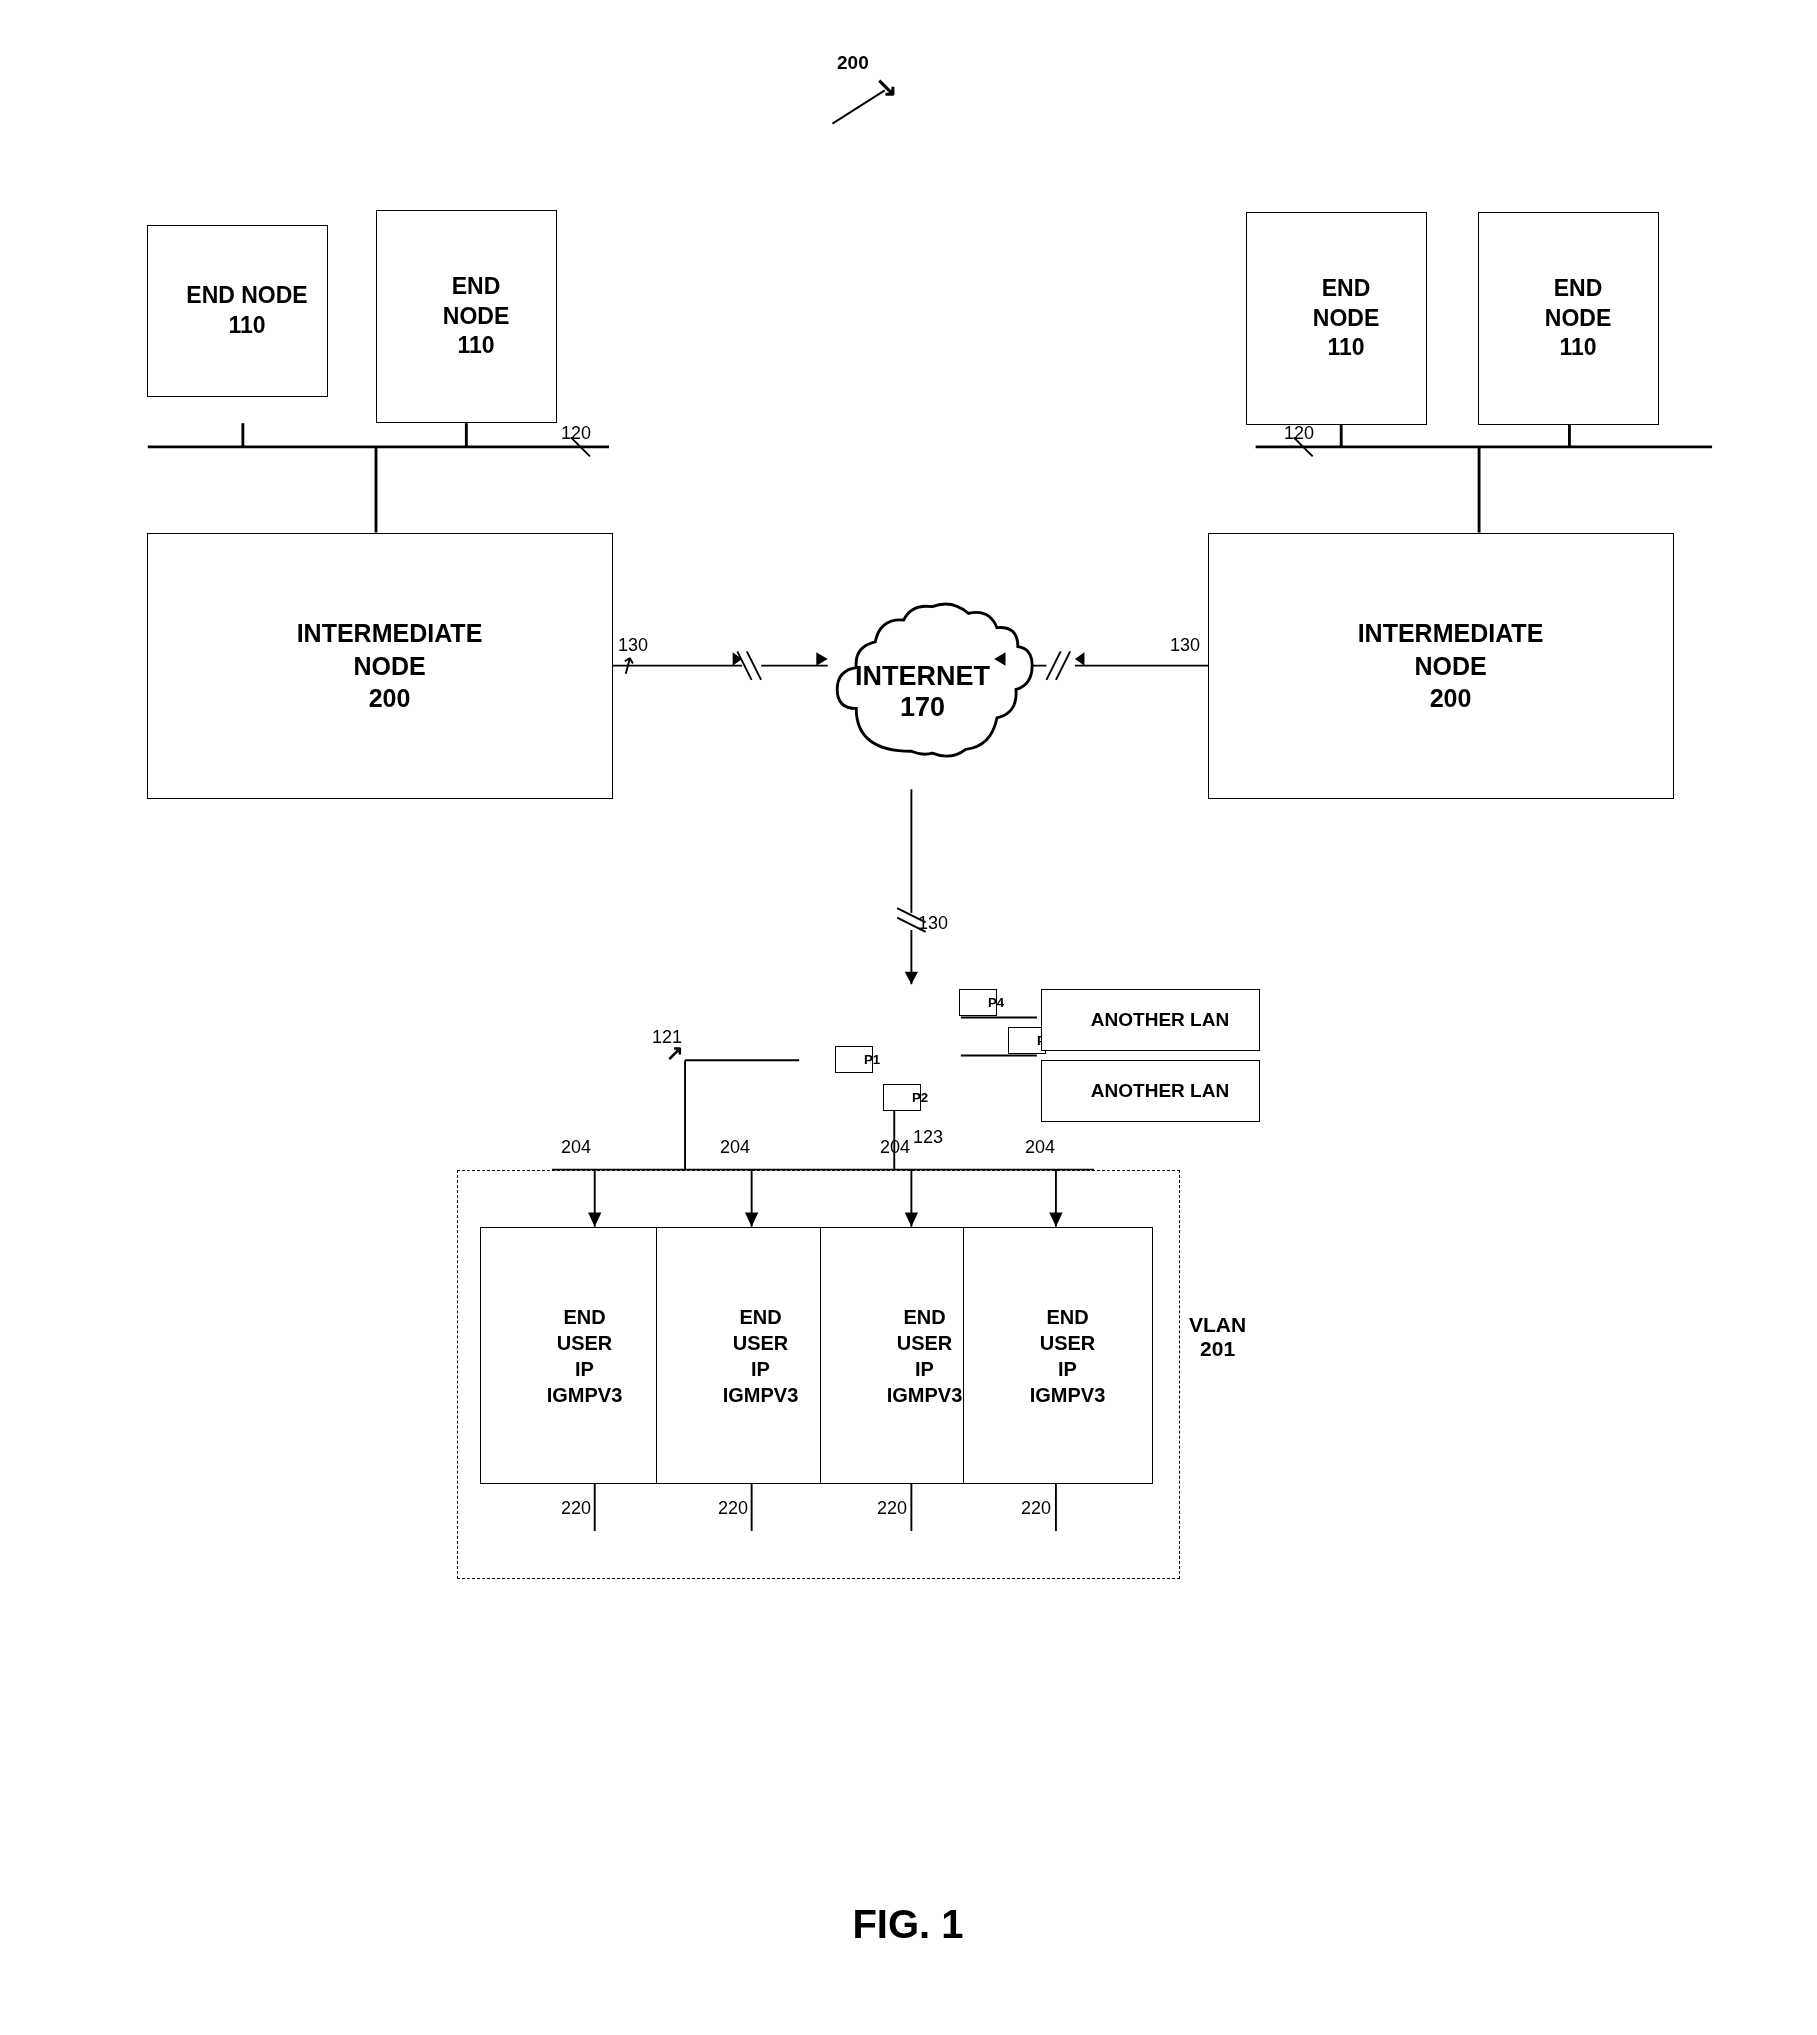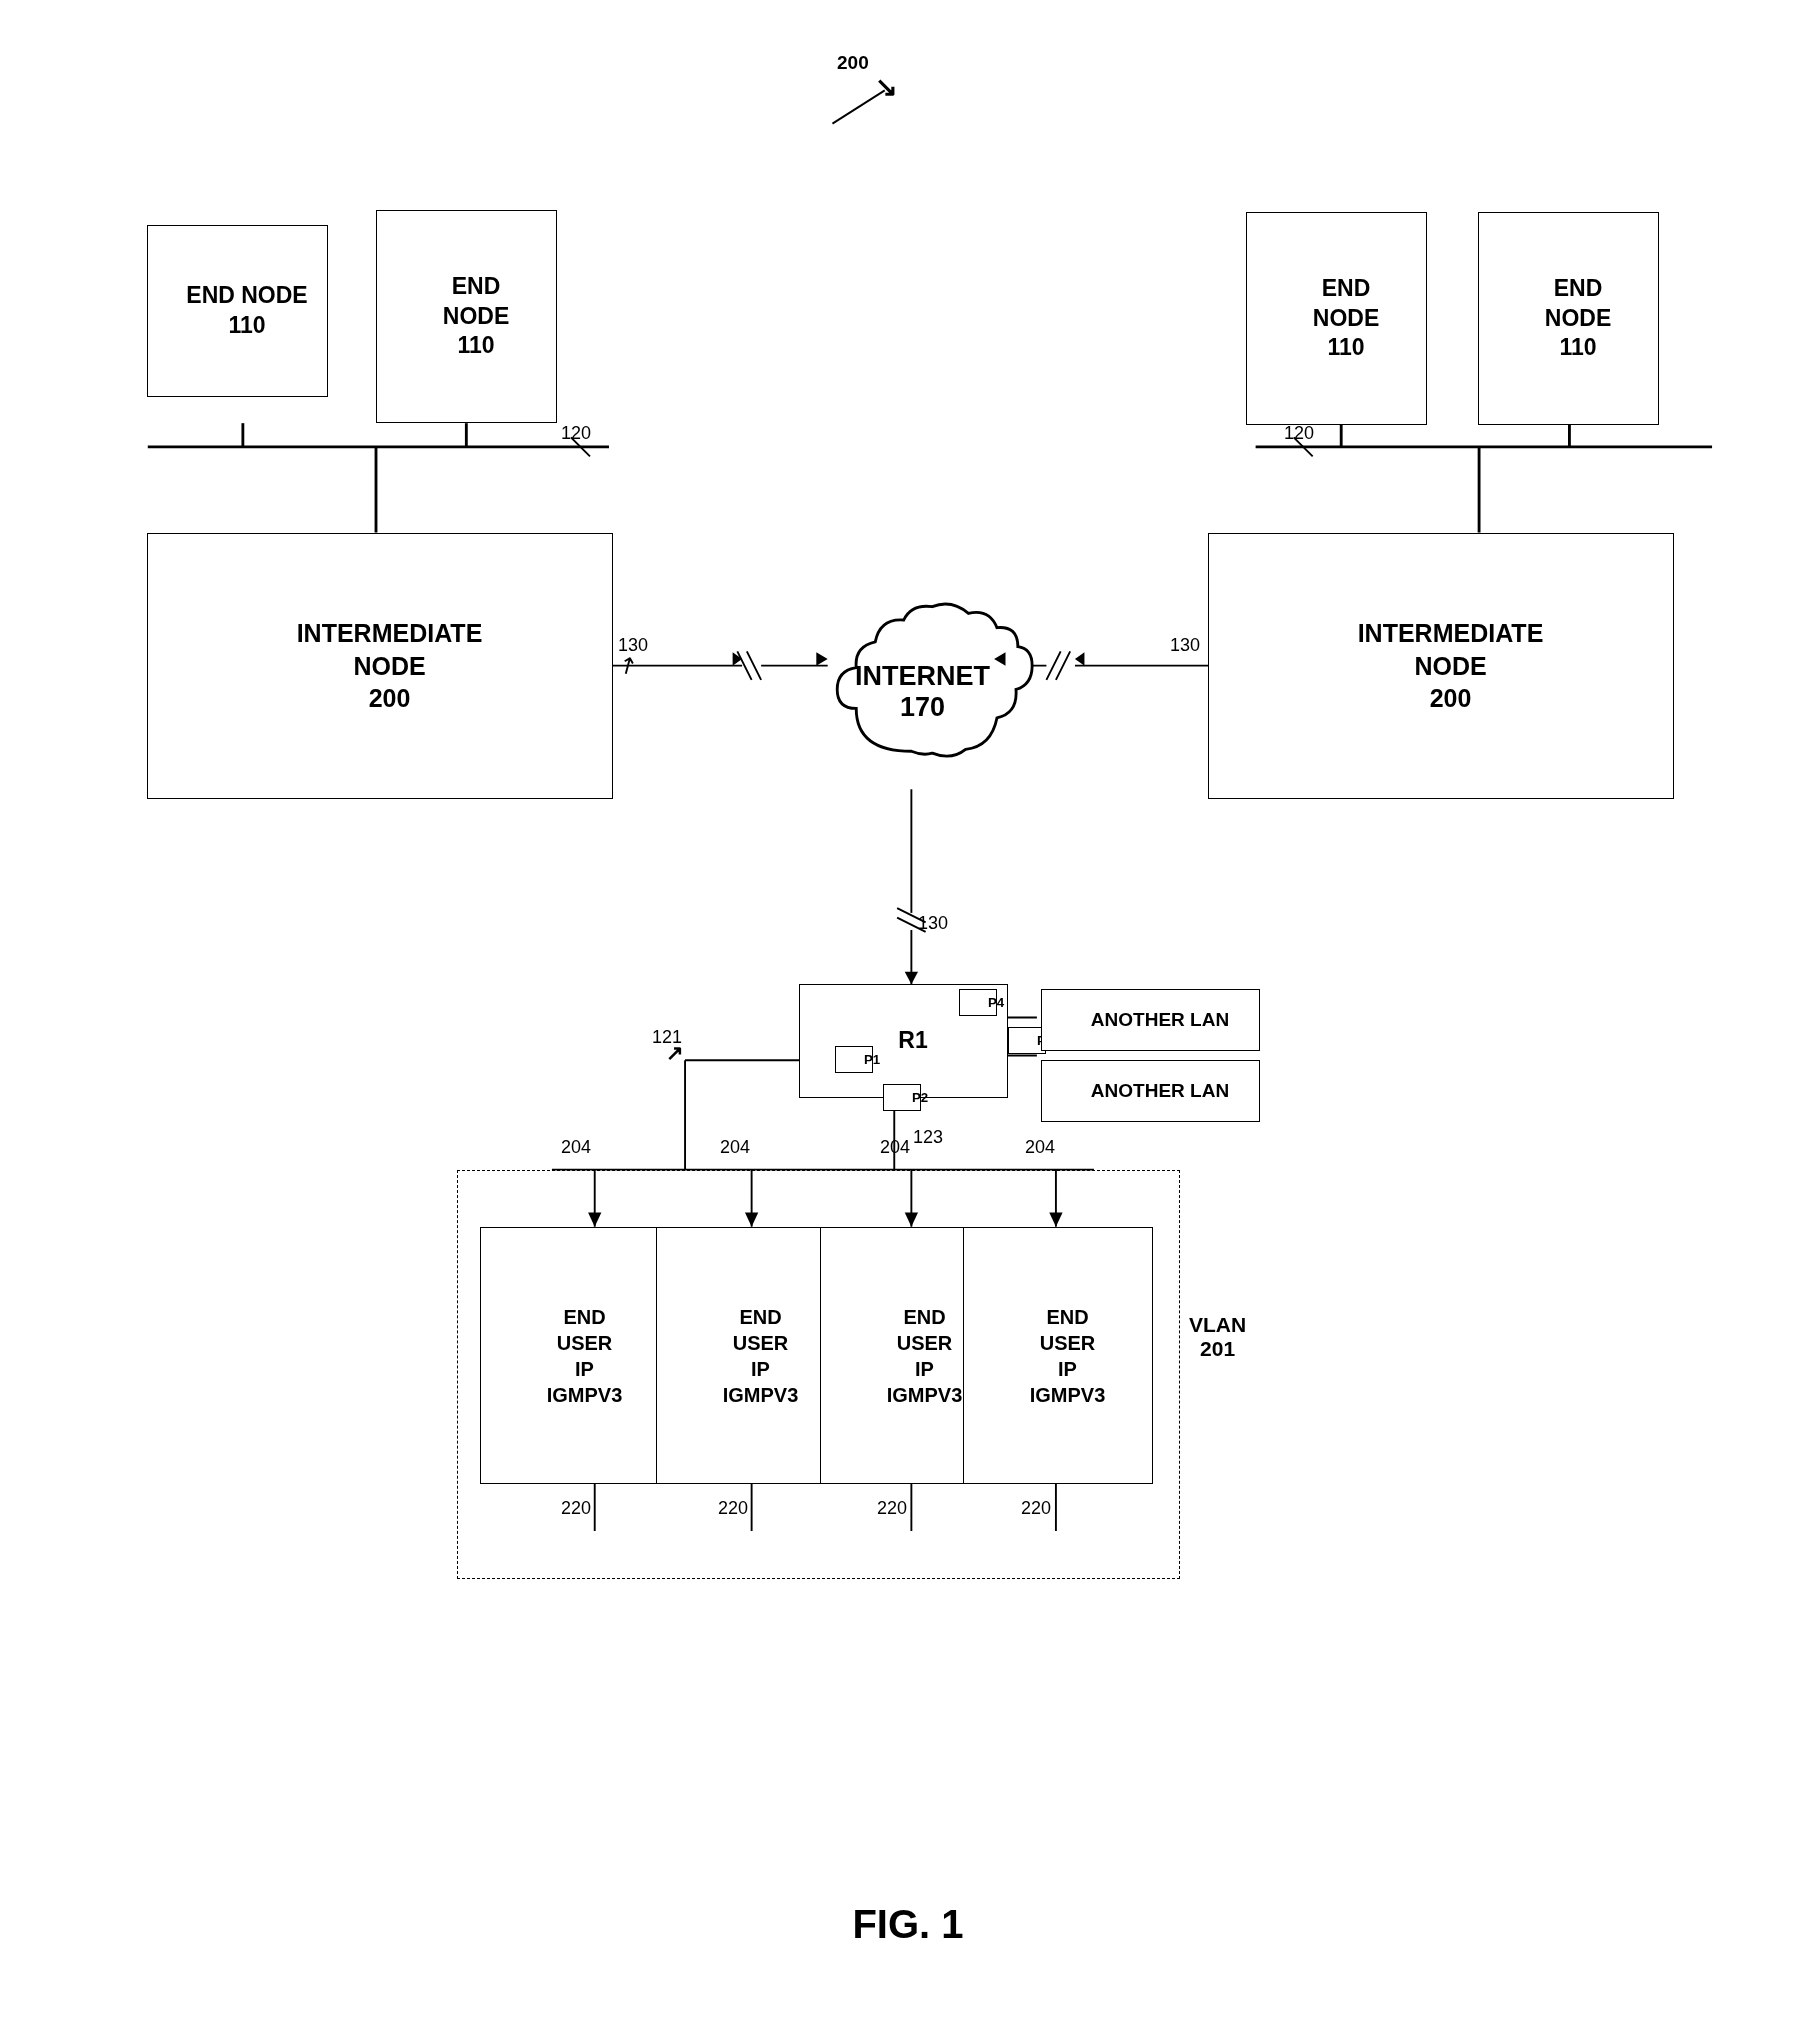--- a/index.html
+++ b/index.html
@@ -195,23 +195,20 @@
 
   <div class="label" style="left:618px; top:635px; font-size:18px; font-weight:normal;">130</div>
   <div class="small-label" style="left:618px; top:652px; transform:rotate(-30deg); font-size:23px;">↗</div>
 
   <div class="label" style="left:1170px; top:635px; font-size:18px; font-weight:normal;">130</div>
 
   <div class="label" style="left:918px; top:913px; font-size:18px; font-weight:normal;">130</div>
 
   <div class="label" style="left:851px; top:661px; font-size:27px; width:143px; text-align:center;">INTERNET<br>170</div>
 
-  <div class="box" style="left:799px; top:984px; width:209px; height:114px; font-size:23px;">
-    <span>R1</span>
-  </div>
 
   <div class="port-box" style="left:959px; top:989px;">P4</div>
 
   <div class="port-box" style="left:799px; top:1046px;margin-left:36px;">P1</div>
 
   <div class="port-box" style="left:883px; top:1084px;">P2</div>
 
   <div class="port-box" style="left:1008px; top:1027px;">P3</div>
 
   <div class="box" style="left:1041px; top:989px; width:219px; height:62px; font-size:19px;">

